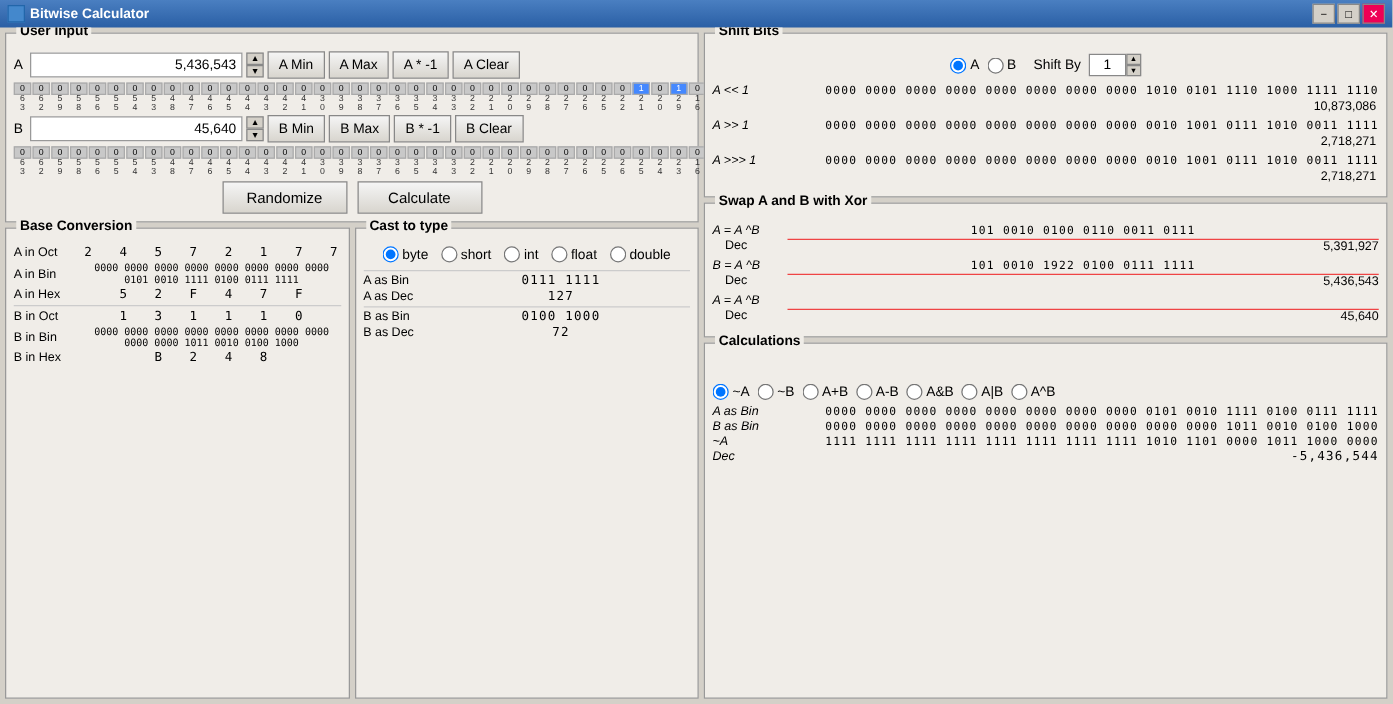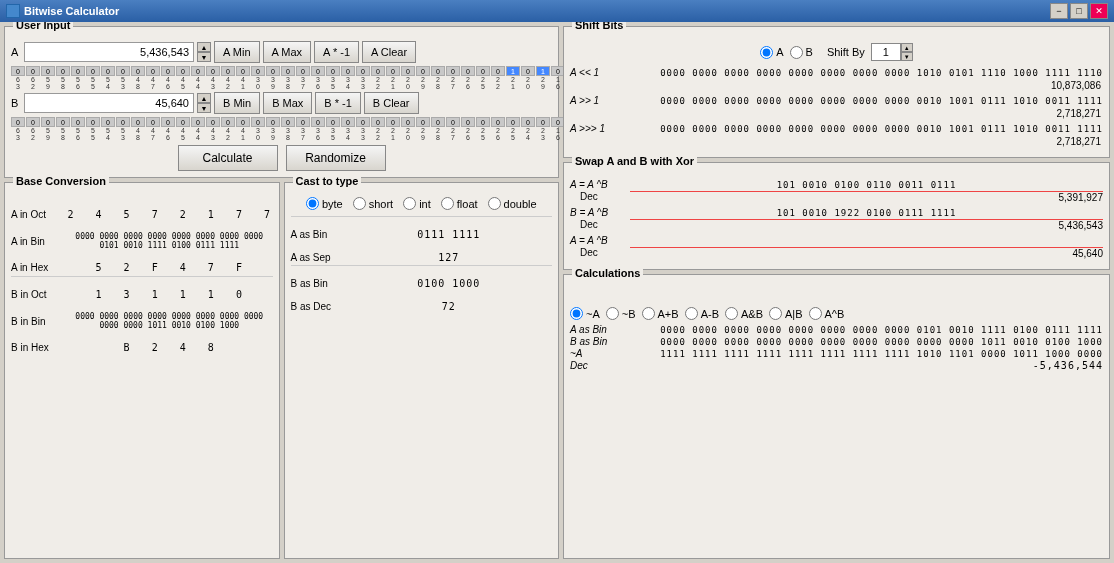--- a/index.html
+++ b/index.html
@@ -165,21 +165,20 @@
     }
     .base-conv-section {
       flex: 1;
       padding-top: 14px;
     }
     .conv-row {
       display: flex;
       align-items: center;
       margin-bottom: 2px;
       font-size: 10px;
-      margin-top: 12px;
     }
     .conv-label {
       width: 55px;
       font-size: 10px;
     }
     .conv-value {
       flex: 1;
       text-align: center;
       font-family: monospace;
       font-size: 10px;
@@ -716,22 +715,22 @@
               <span class="bit-num">2</span>
                 <span class="bit-num">1</span>
                 <span class="bit-num">0</span>
                 <span class="bit-num"></span>
             </div>
           </div>
         </div>
       </div>
 
       <div class="calc-btn-row">
+        <button class="calc-btn">Randomize</button>
         <button class="calc-btn">Calculate</button>
-        <button class="calc-btn">Randomize</button>
       </div>
     </div>
 
     <div style="display:grid;grid-template-columns:1fr 1fr;gap:4px;flex:1;">
 
       <div class="section-box base-conv-section">
         <span class="section-title">Base Conversion</span>
 
         <div class="conv-row">
           <span class="conv-label">A in Oct</span>
@@ -783,21 +782,21 @@
             <input type="radio" name="cast" value="double" style=""> 
               <span>double</span>
           </label>
         </div>
         <div style="border-top:1px solid #ccc;margin:2px 0;"></div>
         <div class="conv-row">
           <span class="conv-label">A as Bin</span>
           <span class="conv-value">0111 1111</span>
         </div>
         <div class="conv-row">
-          <span class="conv-label">A as Sep</span>
+          <span class="conv-label">A as Dec</span>
           <span class="conv-value">127</span>
         </div>
         <div style="border-top:1px solid #ccc;margin:2px 0;"></div>
         <div class="conv-row">
           <span class="conv-label">B as Bin</span>
           <span class="conv-value">0100 1000</span>
         </div>
         <div class="conv-row">
           <span class="conv-label">B as Dec</span>
           <span class="conv-value">72</span>

